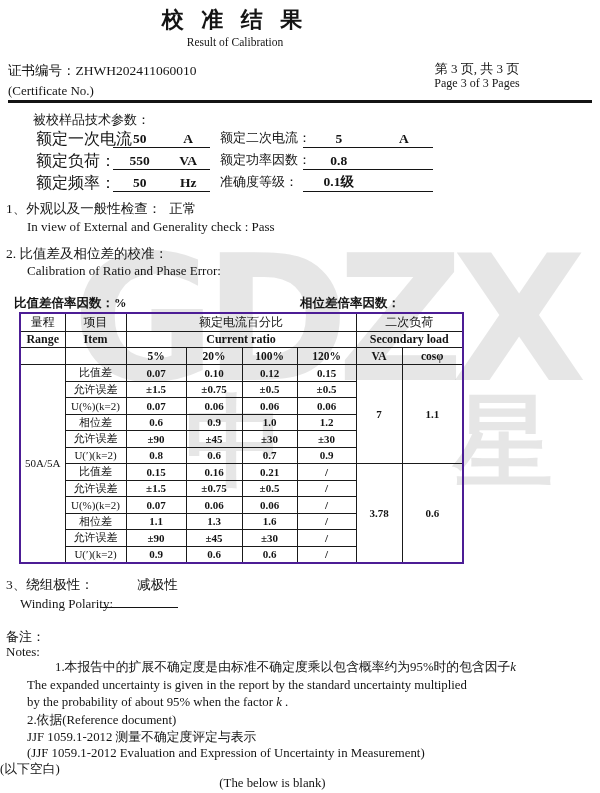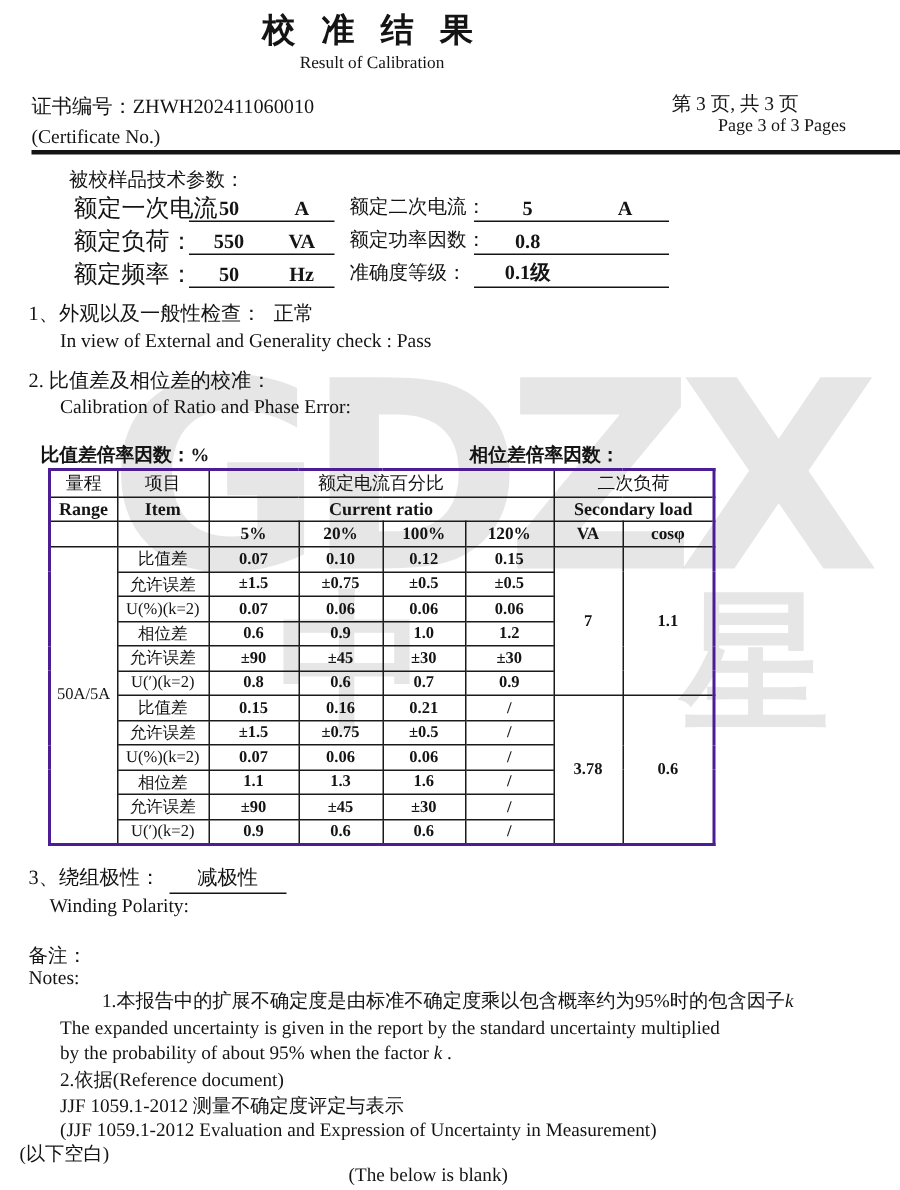--- a/index.html
+++ b/index.html
@@ -7,31 +7,31 @@
         font-family:"Liberation Serif","DejaVu Serif",serif;color:#141414;}
 
   
   .wm-top{position:absolute;left:72px;top:232px;font-family:"DejaVu Sans",sans-serif;
           font-weight:bold;font-size:175px;line-height:1;letter-spacing:-12px;
           color:rgba(140,140,140,0.22);z-index:0;}
   .wm-bottom{position:absolute;left:185px;top:392px;font-family:"DejaVu Sans",sans-serif;
           font-weight:bold;font-size:100px;line-height:1;letter-spacing:168px;
           color:rgba(140,140,140,0.22);z-index:0;white-space:nowrap;}
 
-  .layer{position:absolute;left:13px;top:0;width:552px;height:793px;z-index:1;}
+  .layer{position:absolute;left:0;top:0;width:552px;height:793px;z-index:1;}
 
   .title{position:absolute;left:0;top:5px;width:470px;text-align:center;
          font-size:22px;font-weight:bold;letter-spacing:6px;}
   .subtitle{position:absolute;left:0;top:36px;width:470px;text-align:center;font-size:11.5px;}
 
   .cert-line{position:absolute;left:8px;top:62px;font-size:13.5px;}
   .cert-en{position:absolute;left:8px;top:83px;font-size:13px;}
   .page-info{position:absolute;left:403px;top:61px;width:148px;text-align:center;
              font-size:13px;line-height:15px;}
-  .page-info .en{font-size:12px;text-align:right;}
+  .page-info .en{font-size:12px;}
 
   .divider{position:absolute;left:8px;top:100px;width:584px;height:2.5px;background:#141414;}
 
   .params-title{position:absolute;left:33px;top:111px;font-size:13px;text-align:right;}
   .param-row{position:absolute;left:0;width:600px;height:22px;}
   .pr0{top:127px;} .pr1{top:149px;} .pr2{top:171px;}
   .pl{position:absolute;left:36px;top:2px;font-size:16px;}
   .pl2{position:absolute;left:220px;top:2px;font-size:13px;}
   .pv{position:absolute;top:0;height:20px;border-bottom:1.5px solid #141414;
       display:flex;align-items:flex-end;font-size:13.5px;font-weight:bold;}
@@ -56,22 +56,22 @@
   tr.r-h1{height:18px;} tr.r-h1 td{font-size:12px;}
   tr.r-h2{height:14px;} tr.r-h2 td{font-size:12px;font-weight:bold;}
   tr.r-h3{height:17px;} tr.r-h3 td{font-size:11.5px;font-weight:bold;}
   tr.dr{height:16.5px;}
   td.ic{font-size:11px;margin-top:16px;}
   td.u{}
   td.vc{font-weight:bold;}
   td.range-cell{font-size:11px;}
 
   .sec3{position:absolute;left:6px;top:576px;font-size:13.5px;}
-  .sec3-value{display:inline-block;width:78px;text-align:center;margin-left:6px;
-              border-bottom:1.5px solid #141414;padding-bottom:1px;}
+  .sec3-value{display:inline-block;width:78px;text-align:right;margin-left:6px;
+              border-bottom:1.5px solid #141414;padding-bottom:13px;}
   .sec3-en{position:absolute;left:20px;top:596px;font-size:13px;}
 
   .notes-zh{position:absolute;left:6px;top:628px;font-size:13px;}
   .notes-en{position:absolute;left:6px;top:644px;font-size:13px;}
   .nl{position:absolute;font-size:12.8px;white-space:nowrap;}
   .n1{left:55px;top:659px;}
   .n2{left:27px;top:678px;}
   .n3{left:27px;top:695px;}
   .n4{left:27px;top:712px;}
   .n5{left:27px;top:729px;}

